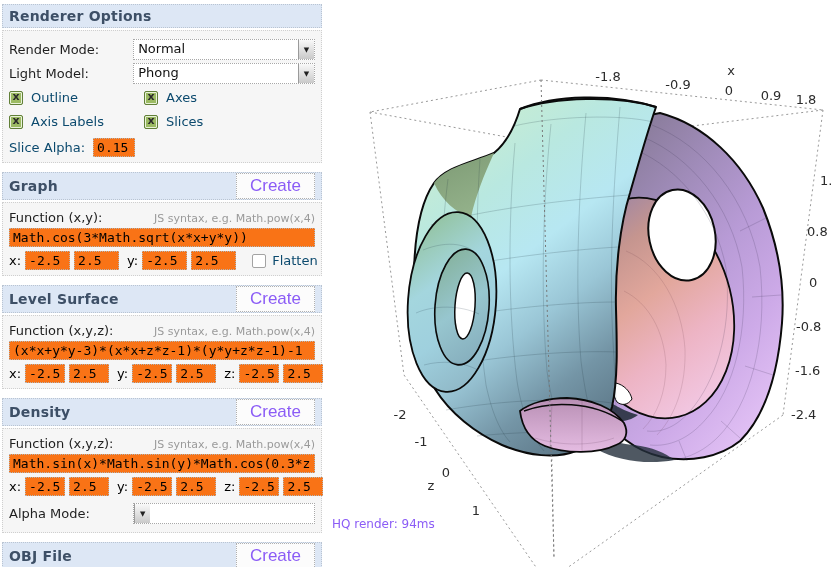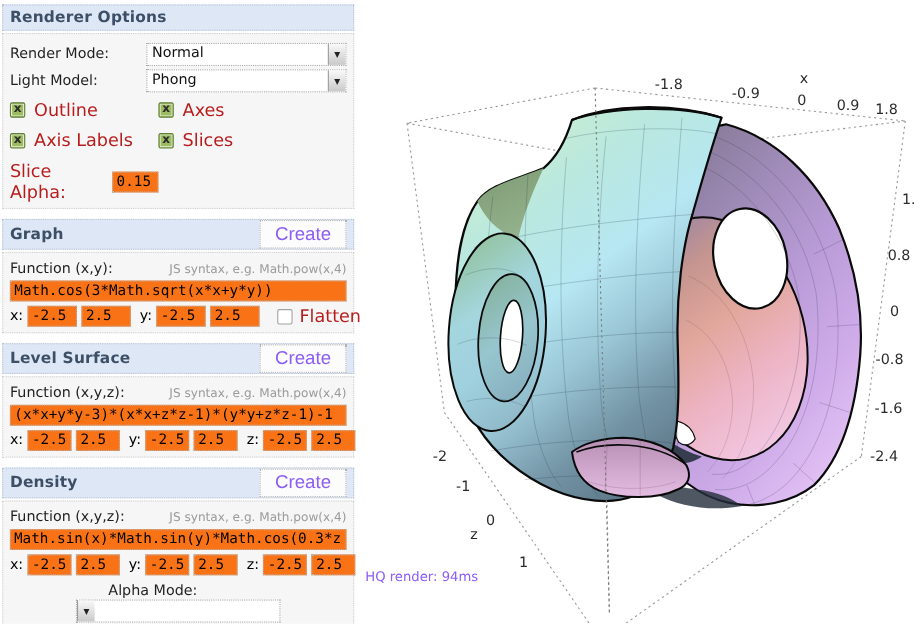--- a/index.html
+++ b/index.html
@@ -27,21 +27,21 @@
     background:linear-gradient(#f9f9f9,#c9c9c9); display:flex; align-items:center; justify-content:center;
     font-size:7px; color:#222; }
 
   .checkgrid { display:grid; grid-template-columns:135px 1fr; row-gap:9px; margin-top:6px; }
   .cbrow { display:flex; align-items:center; gap:8px; }
   .cb { width:14px; height:14px; border:1px solid #a3a3a3; background:#fff; border-radius:2px;
     position:relative; flex:0 0 auto; cursor:pointer; }
   .cb.checked { background:#9cbb63; border-color:#617f38; box-shadow:inset 0 0 0 1px #e9f2d9; }
   .cb.checked::after { content:"x"; position:absolute; left:0; right:0; top:-2px; text-align:center;
     font-size:11px; font-weight:bold; color:#2b2b2b; }
-  .cb-label { font-size:16px; color:#b91c1c; }
+  .cb-label { font-size:13px; color:#0c4a6e; }
 
   .inline-input { font-family:"DejaVu Sans Mono","Liberation Mono",monospace; font-size:13px;
     border:1px dotted #b5b5b5; background:#f97316; padding:1px 3px; }
   .alpha-input { width:42px; }
 
   .fnrow { display:flex; justify-content:space-between; align-items:baseline; margin:2px 0 3px 0; }
   .hint { font-size:11px; color:#9a9a9a; }
   .fn-input { width:100%; display:block; margin:2px 0 4px 0; }
   .rangerow { display:flex; align-items:center; gap:4px; margin-top:4px; font-size:13px; }
   .rangerow .rlbl { margin-left:4px; }
@@ -169,21 +169,21 @@
         <span>x:</span>
         <input class="inline-input rin6" value="-2.5" style="">
         <input class="inline-input rin6" value="2.5" style="">
         <span class="rlbl">y:</span>
         <input class="inline-input rin6" value="-2.5" style="">
         <input class="inline-input rin6" value="2.5" style="">
         <span class="rlbl">z:</span>
         <input class="inline-input rin6" value="-2.5" style="">
         <input class="inline-input rin6" value="2.5" style="">
       </div>
-      <div class="row" style="margin-top:7px;flex-direction:column;">
+      <div class="row" style="margin-top:7px;">
         <span class="lbl lbl-w">Alpha Mode:</span>
         <div class="select">
           <span class="arrow-btn">▼</span>
         </div>
       </div>
     </div>
   </div>
 
   <div class="section">
     <div class="sec-head">

